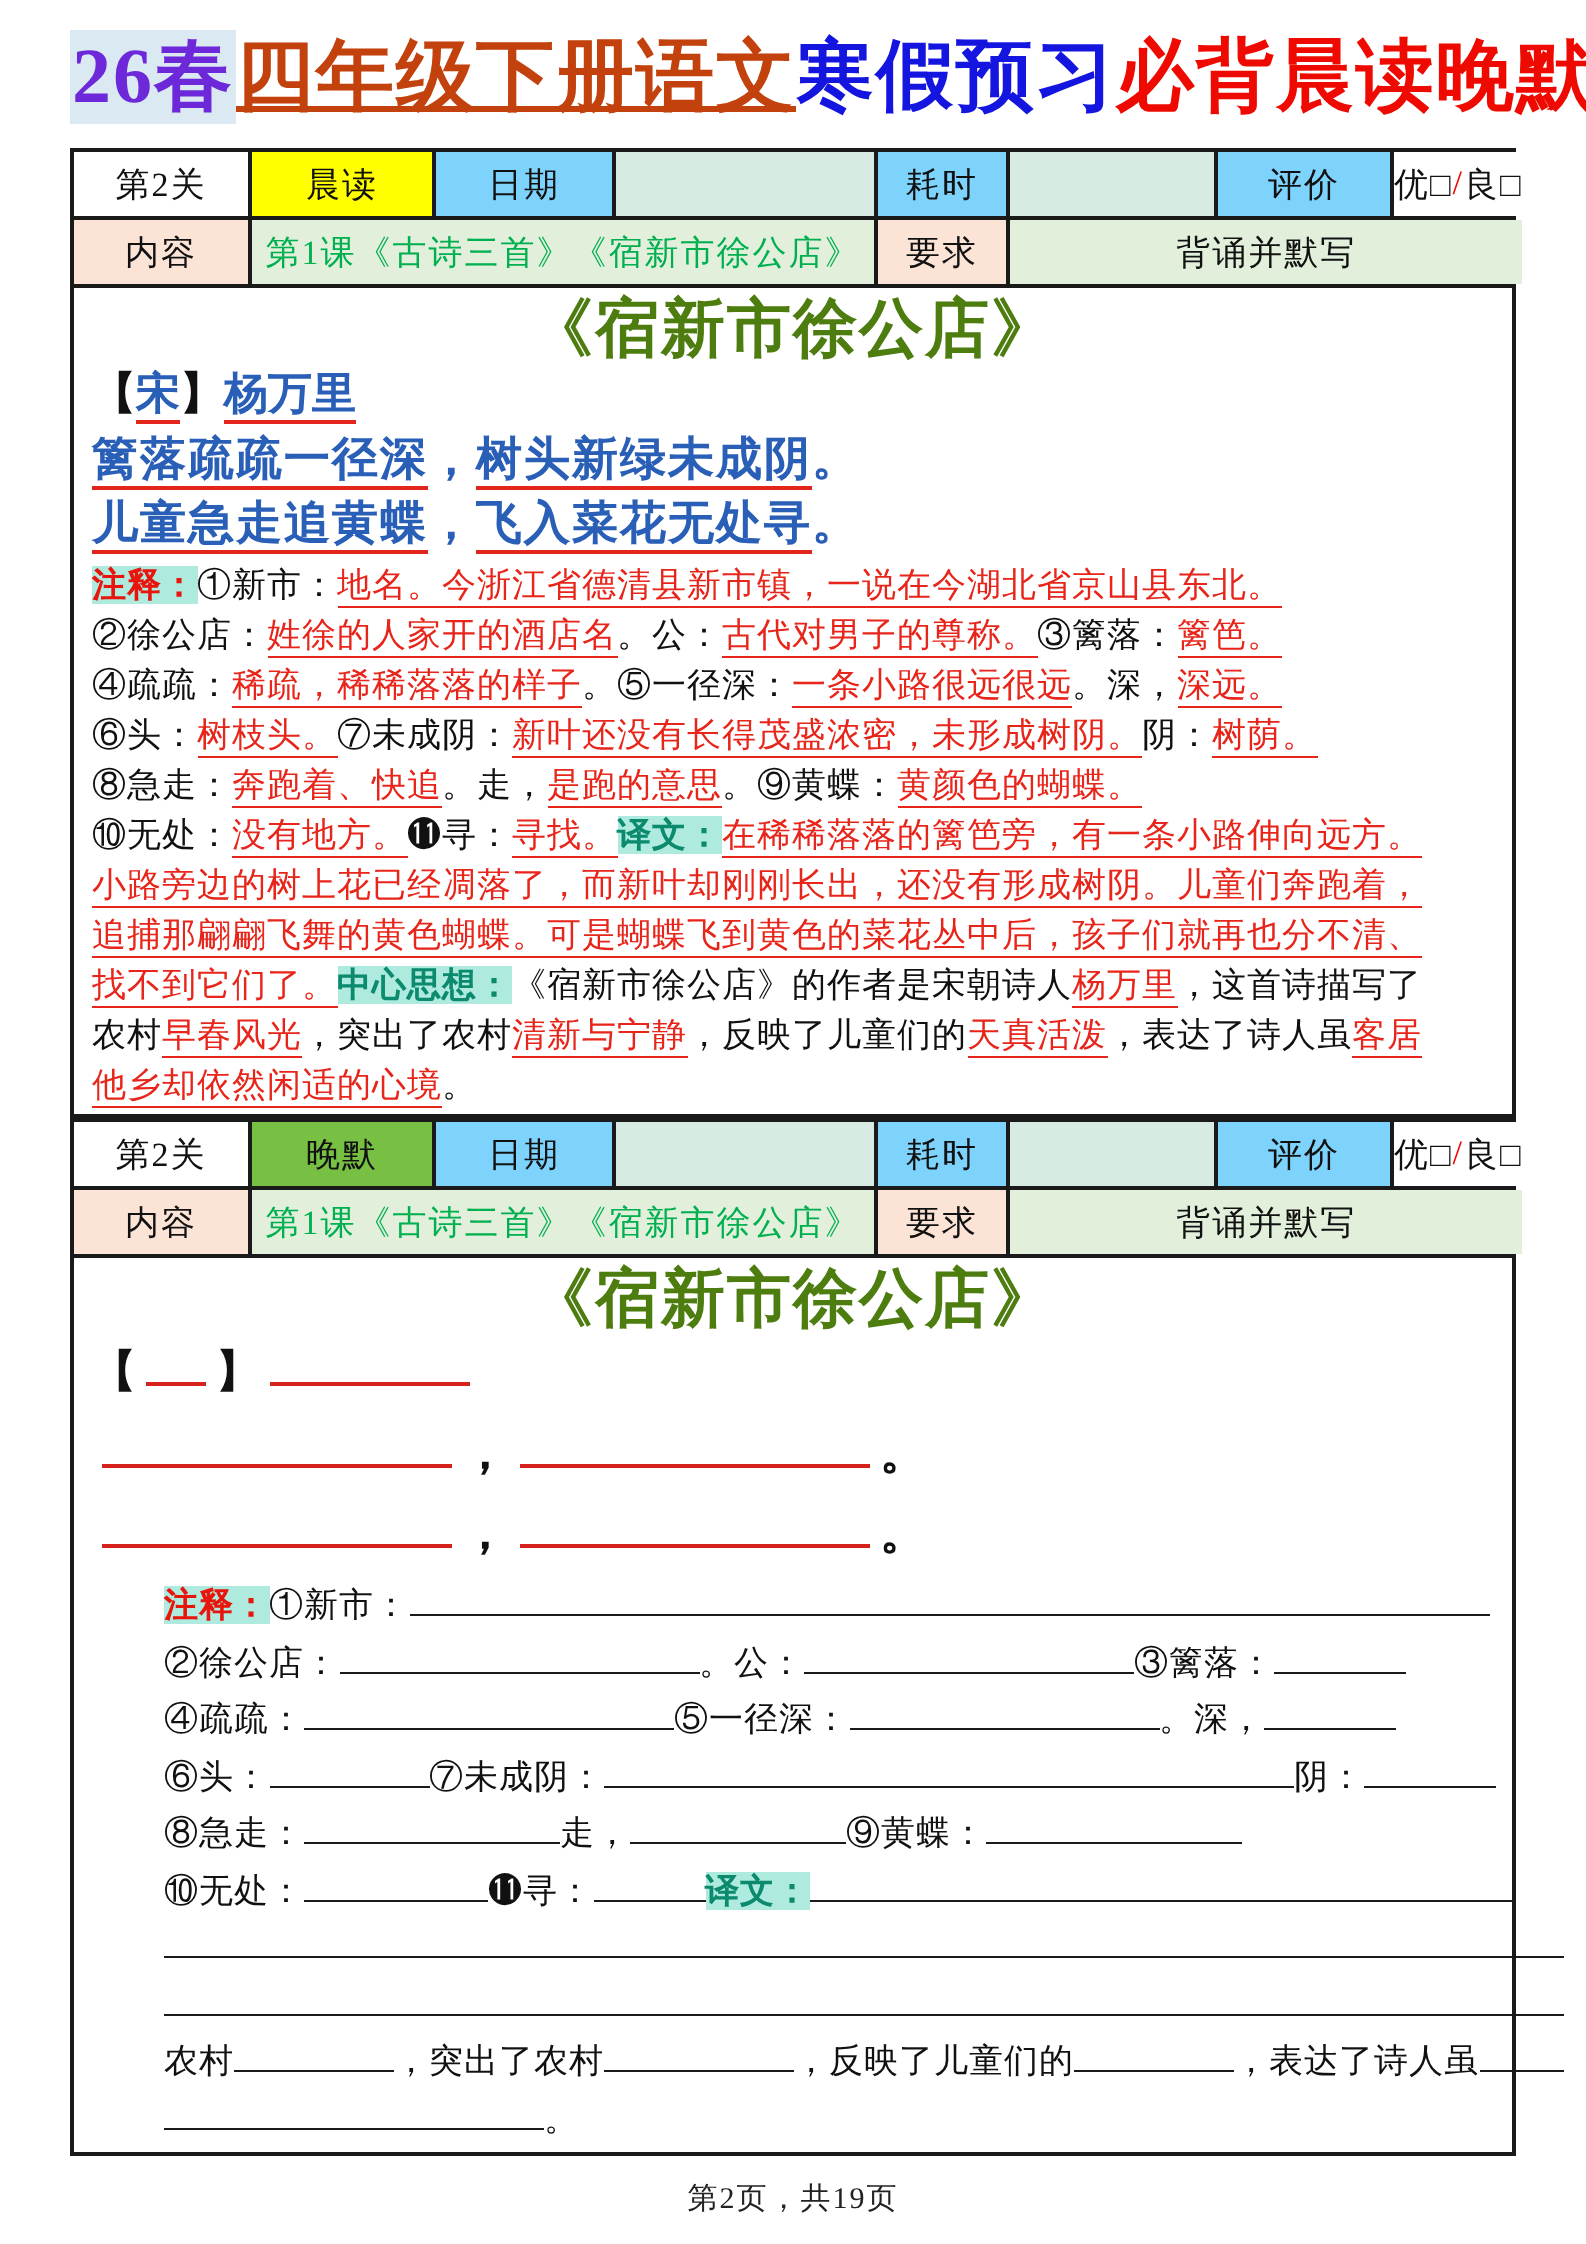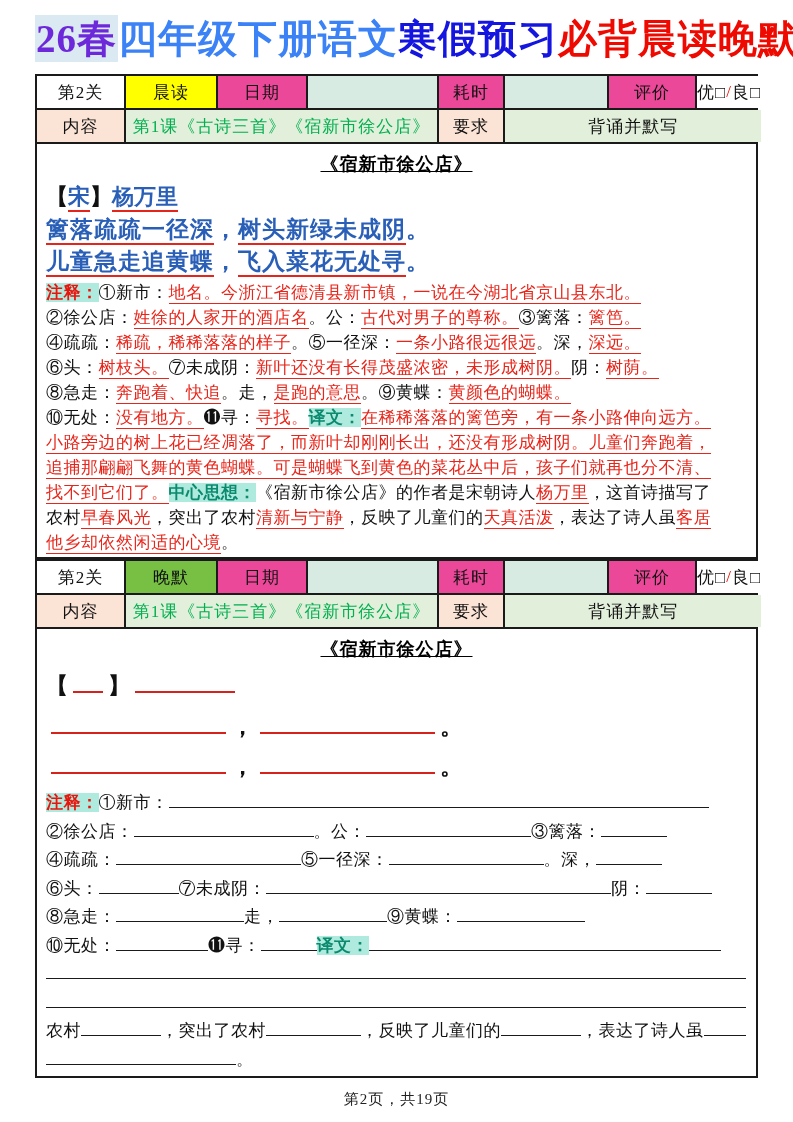--- a/index.html
+++ b/index.html
@@ -11,68 +11,68 @@
     overflow:hidden;
   }
   .page { width:793px; padding:10px 35px 0 35px; }
 
   
   .title {
     font-size:39px; font-weight:bold; letter-spacing:1px;
     white-space:nowrap; text-align:center; line-height:58px; margin-bottom:6px;
   }
   .seg-thl { background:#dbe9f3; color:#6d28d9; padding:2px 1px; }
-  .seg-tk  { color:#3b82f6; }
+  .seg-tk  { color:#c2410c;text-decoration:underline; }
   .seg-tb  { color:#1515e0; }
   .seg-tr  { color:#ee0a00; }
 
   
   .tbl {
     display:grid;
     grid-template-columns:87px 90px 88px 129px 64px 102px 86px 1fr;
     grid-auto-rows:32px;
     background:#1a1a1a; gap:2px; padding:2px;
   }
   .cell {
     background:#fff; display:flex; align-items:center; justify-content:center;
     font-size:17px; font-weight:normal; letter-spacing:1px; white-space:nowrap;
   }
-  .c-gray  { background:#ec4899; }
+  .c-gray  { background:#7dd3fc; }
   .c-teal  { background:#d8ebe3; }
   .c-peach { background:#fbe3d6; }
   .c-lgreen{ background:#e2efda; }
   .c-yellow{ background:#ffff00; }
   .c-green { background:#77c043; }
   .lesson-title { color:#00b050; }
   .span3 { grid-column:span 3; }
   .span3b{ grid-column:span 3; }
   .seg-rs { color:#ee0a00; }
 
   
   .box {
     border:2px solid #1a1a1a; border-top:none;
     background:#fff; padding:4px 9px 2px 9px;
   }
   .poem-title {
-    text-align:center; color:#000000; font-weight:bold;
-    font-size:18px; line-height:32px; letter-spacing:1px;text-decoration:underline;
+    text-align:center; color:#4d7c0f; font-weight:bold;
+    font-size:32px; line-height:32px; letter-spacing:1px;
   }
   .poem-author { font-size:22px; line-height:34px; }
   .poem-line   { text-align:left; font-size:23px; line-height:32px; letter-spacing:1px; }
   .w .poem-author { line-height:42px; }
   .w .poem-line   { line-height:40px; }
 
   .seg-p  { color:#2a5fb8; font-weight:bold; border-bottom:2px solid #e4251c; padding-bottom:1px; }
   .seg-pn { color:#2a5fb8; font-weight:bold; }
   .seg-k2 { color:#111; font-weight:bold; }
   .seg-kb { color:#111; font-weight:bold; }
 
   .notes { margin-top:2px; }
   .note-line { font-size:17px; line-height:25px; letter-spacing:0.5px; white-space:nowrap; }
-  .w .note-line { line-height:28.5px; }
+  .w .note-line { line-height:28.5px;margin-left:36px; }
 
   .seg-k   { color:#111; }
   .seg-a   { color:#e8251a; border-bottom:1.5px solid #e8251a; padding-bottom:1px; }
   .seg-hlr { color:#e8150d; background:#aeeade; font-weight:bold; }
   .seg-hlg { color:#0b8a6e; background:#aeeade; font-weight:bold; }
   .seg-br  { display:inline-block; height:1.05em; border-bottom:2px solid #d6221a; vertical-align:baseline; }
   .seg-bk  { display:inline-block; height:1.05em; border-bottom:1.5px solid #1a1a1a; vertical-align:baseline; }
   .poem-author .seg-br, .poem-line .seg-br { margin:0 5px; }
 
   

